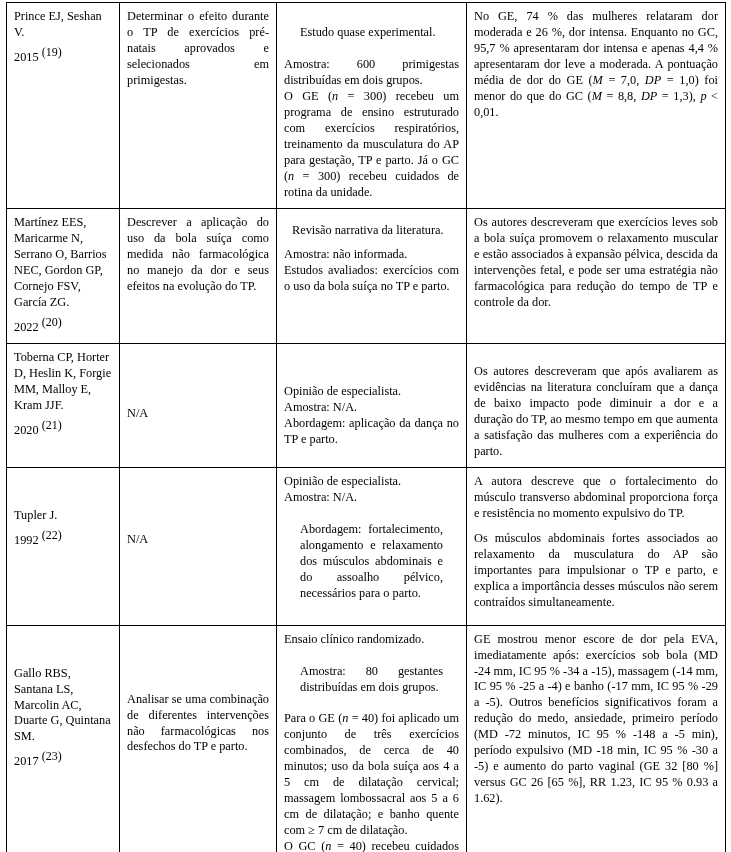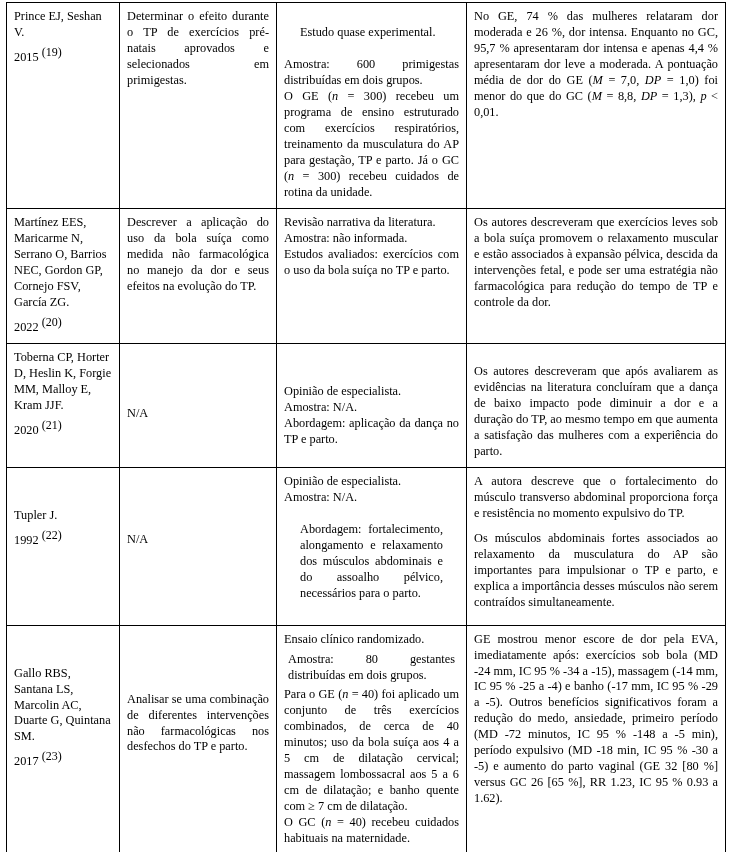--- a/index.html
+++ b/index.html
@@ -97,21 +97,21 @@
 
       <tr>
         <td class="ref-cell">
           <p class="cell-p">Martínez EES, Maricarme N, Serrano O, Barrios NEC, Gordon GP, Cornejo FSV, García ZG.</p>
           <p class="cell-p ref-year"><span>2022</span> <sup>(20)</sup></p>
         </td>
         <td class="col2">
           <p class="cell-p">Descrever a aplicação do uso da bola suíça como medida não farmacológica no manejo da dor e seus efeitos na evolução do TP.</p>
         </td>
         <td class="col3">
-          <p class="cell-p" style="margin:0">Revisão narrativa da literatura.</p>
+          <p class="cell-p" style="margin:8px">Revisão narrativa da literatura.</p>
           <p class="cell-p" style="margin:0">Amostra: não informada.</p>
           <p class="cell-p" style="margin:0">Estudos avaliados: exercícios com o uso da bola suíça no TP e parto.</p>
         </td>
         <td class="col4">
           <p class="cell-p" style="margin:0">Os autores descreveram que exercícios leves sob a bola suíça promovem o relaxamento muscular e estão associados à expansão pélvica, descida da intervenções fetal, e pode ser uma estratégia não farmacológica para redução do tempo de TP e controle da dor.</p>
         </td>
       </tr>
 
       <tr>
         <td class="ref-cell">
@@ -153,21 +153,21 @@
       <tr>
         <td class="ref-cell">
           <p class="cell-p" style="margin-top:34px">Gallo RBS, Santana LS, Marcolin AC, Duarte G, Quintana SM.</p>
           <p class="cell-p ref-year"><span>2017</span> <sup>(23)</sup></p>
         </td>
         <td class="col2">
           <p class="cell-p" style="margin-top:60px">Analisar se uma combinação de diferentes intervenções não farmacológicas nos desfechos do TP e parto.</p>
         </td>
         <td class="col3">
           <p class="cell-p" style="margin:0">Ensaio clínico randomizado.</p>
-          <p class="cell-p" style="margin:4px">Amostra: 80 gestantes distribuídas em dois grupos.</p>
+          <p class="cell-p" style="margin:16px">Amostra: 80 gestantes distribuídas em dois grupos.</p>
           <p class="cell-p" style="margin:0">Para o GE (<i>n</i> = 40) foi aplicado um conjunto de três exercícios combinados, de cerca de 40 minutos; uso da bola suíça aos 4 a 5 cm de dilatação cervical; massagem lombossacral aos 5 a 6 cm de dilatação; e banho quente com ≥ 7 cm de dilatação.</p>
           <p class="cell-p" style="margin:0">O GC (<i>n</i> = 40) recebeu cuidados habituais na maternidade.</p>
         </td>
         <td class="col4">
           <p class="cell-p" style="margin:0">GE mostrou menor escore de dor pela EVA, imediatamente após: exercícios sob bola (MD -24 mm, IC 95 % -34 a -15), massagem (-14 mm, IC 95 % -25 a -4) e banho (-17 mm, IC 95 % -29 a -5). Outros benefícios significativos foram a redução do medo, ansiedade, primeiro período (MD -72 minutos, IC 95 % -148 a -5 min), período expulsivo (MD -18 min, IC 95 % -30 a -5) e aumento do parto vaginal (GE 32 [80 %] versus GC 26 [65 %], RR 1.23, IC 95 % 0.93 a 1.62).</p>
         </td>
       </tr>
 
     </tbody>
   </table>

